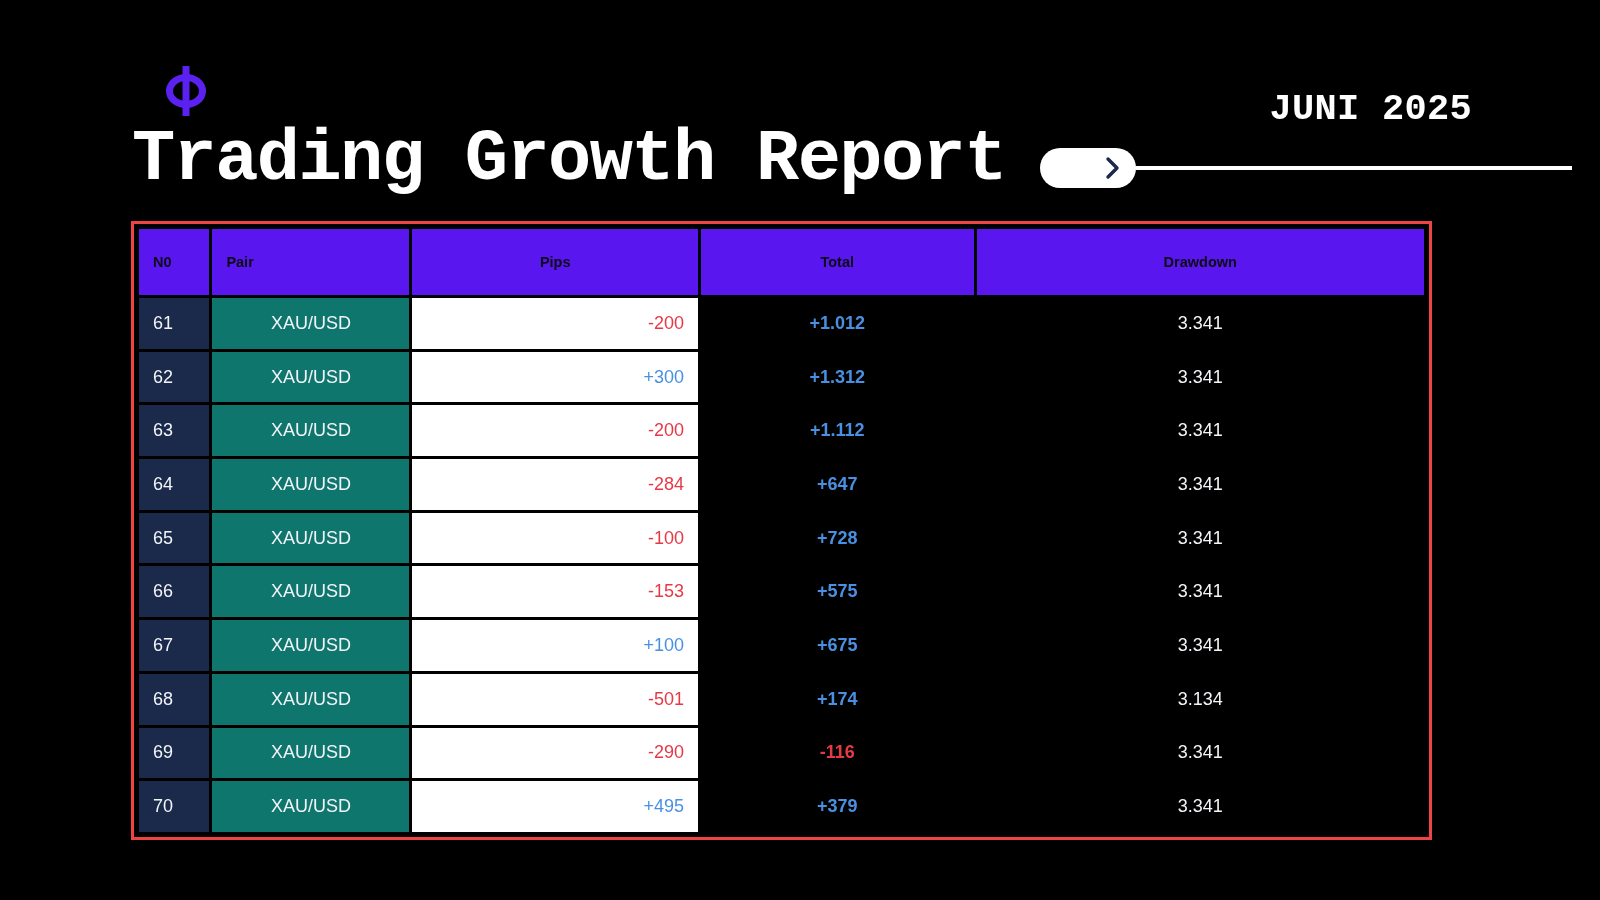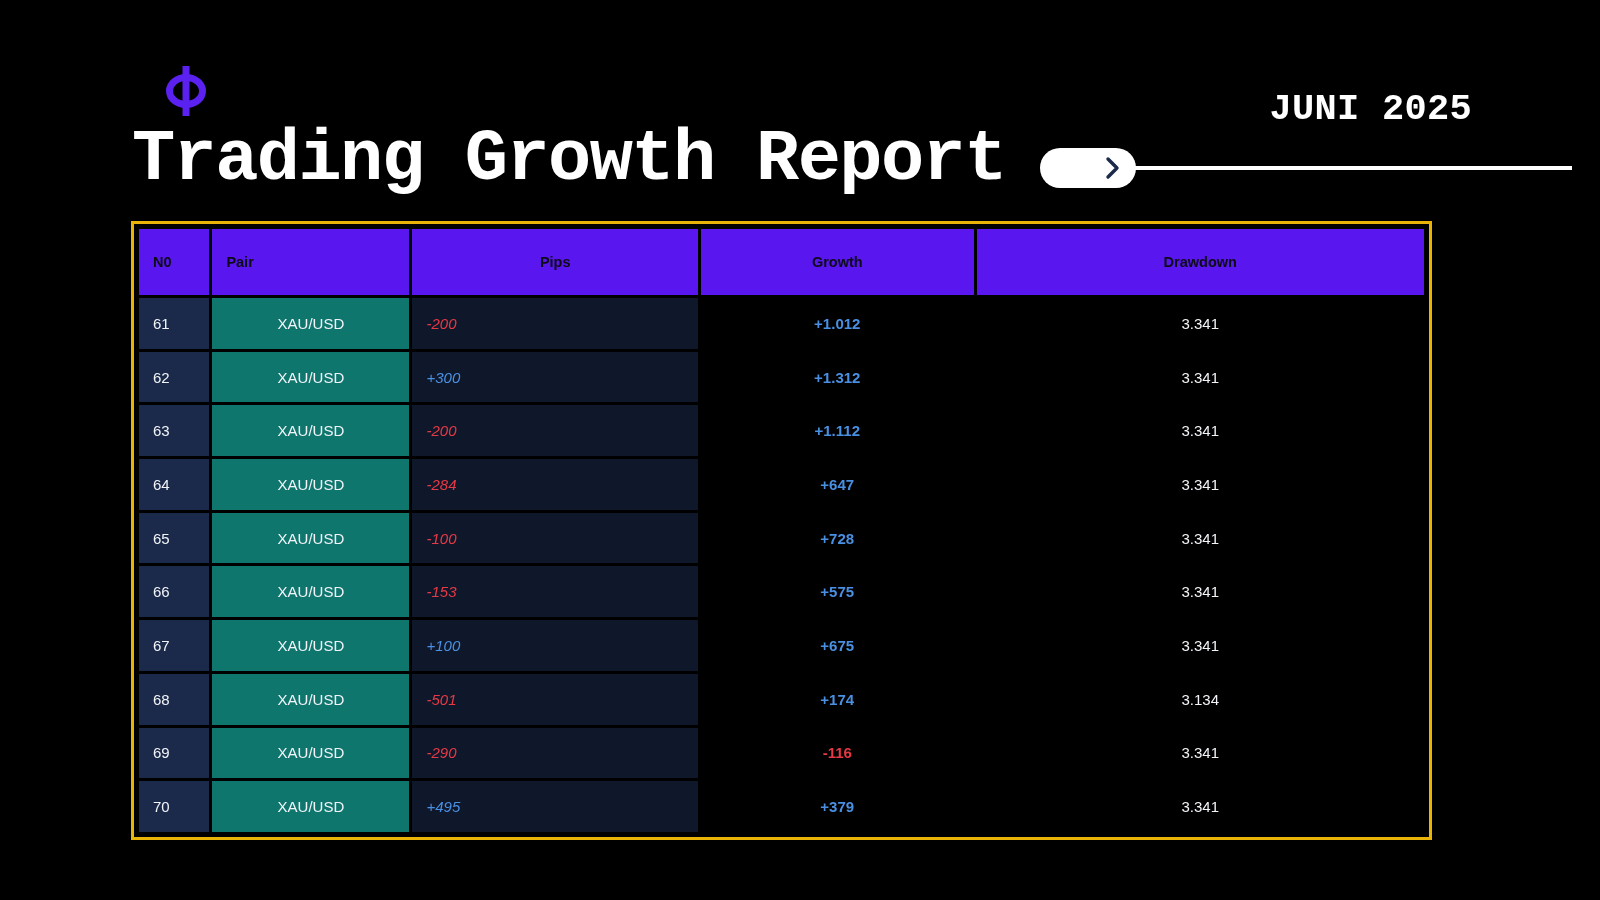--- a/index.html
+++ b/index.html
@@ -47,21 +47,21 @@
   }
   .progress-pill svg { display:block; }
   .progress-track {
     flex:1 1 auto; height:4px; background:#ffffff; margin-left:-2px;
   }
 
   
   .table-wrap {
     position:absolute; left:131px; top:221px;
     width:1301px; height:619px;
-    border:3px solid #eab308;
+    border:3px solid #ef4444;
     background:#000;
     padding:2px;
   }
   table.grid {
     width:100%; height:100%;
     border-collapse:separate;
     border-spacing:3px;
     table-layout:fixed;
   }
   table.grid col.c-no   { width:70px; }
@@ -77,28 +77,28 @@
     font-weight:700;
     height:66px;
     padding:0 14px;
     border:none;
   }
   th.al-left   { text-align:left; }
   th.al-center { text-align:center; }
 
   tbody td {
     height:47px;
-    font-size:15px;
+    font-size:18px;
     font-weight:400;
     border:none;
     padding:0 14px;
   }
   td.cell-no   { background:#1b2a4a; color:#f2f4f8; text-align:left; }
   td.cell-pair { background:#0f766e; color:#f2f4f8; text-align:center; }
-  td.cell-pips { background:#0f172a; text-align:left;font-style:italic; }
+  td.cell-pips { background:#ffffff; text-align:right; }
   td.cell-tot  { background:#000000; text-align:center;font-weight:bold; }
   td.cell-dd   { background:#000000; color:#f2f4f8; text-align:center; }
 
   .v-pos { color:#4a90e2; }
   .v-neg { color:#e63946; }
 </style>
 </head>
 <body>
 
 <div class="page">
@@ -136,21 +136,21 @@
           <col class="c-pair">
           <col class="c-pips">
           <col class="c-tot">
           <col class="c-dd">
       </colgroup>
       <thead>
         <tr>
           <th class="al-left">N0</th>
           <th class="al-left">Pair</th>
           <th class="al-center">Pips</th>
-          <th class="al-center">Growth</th>
+          <th class="al-center">Total</th>
           <th class="al-center">Drawdown</th>
         </tr>
       </thead>
       <tbody id="table-body">
           <tr>
             <td class="cell-no">61</td>
             <td class="cell-pair">XAU/USD</td>
             <td class="cell-pips v-neg">-200</td>
             <td class="cell-tot v-pos">+1.012</td>
             <td class="cell-dd">3.341</td>

